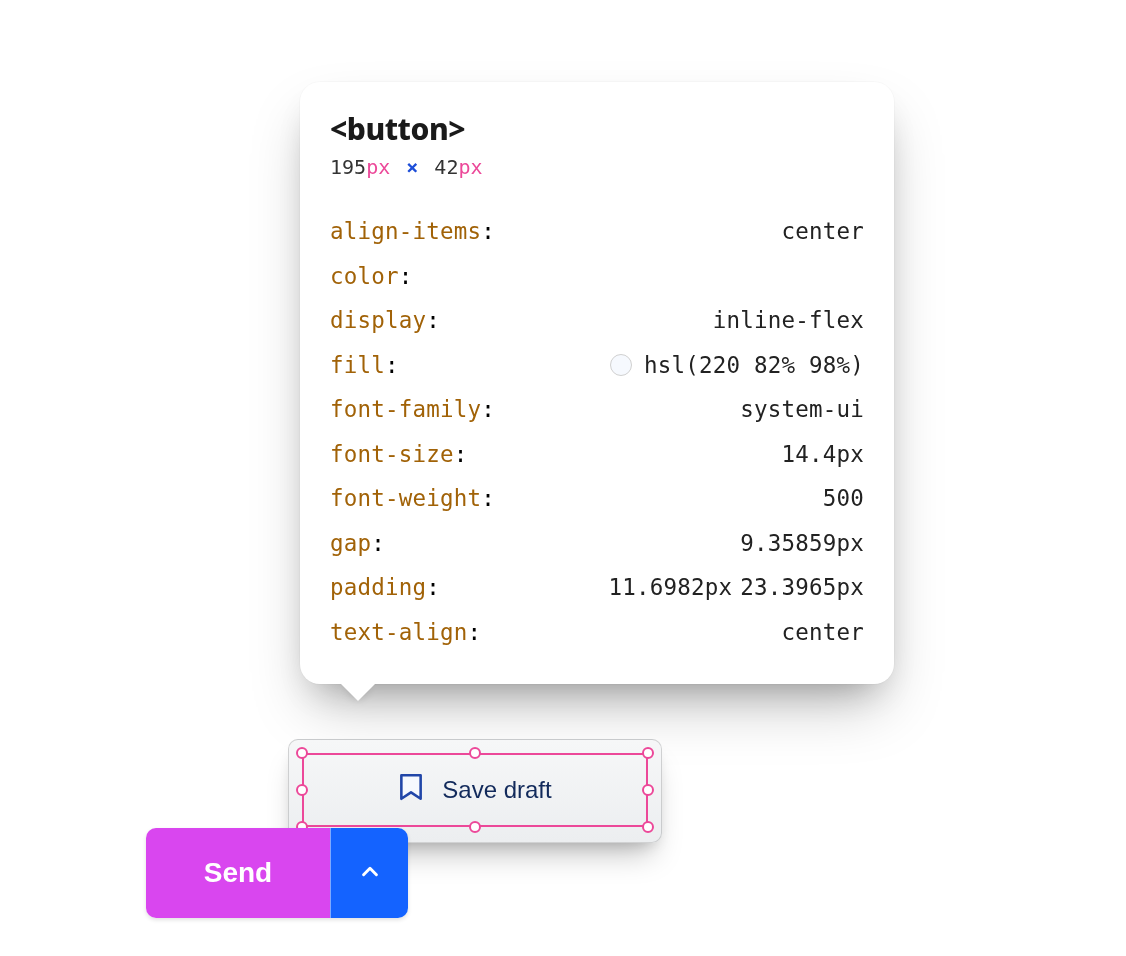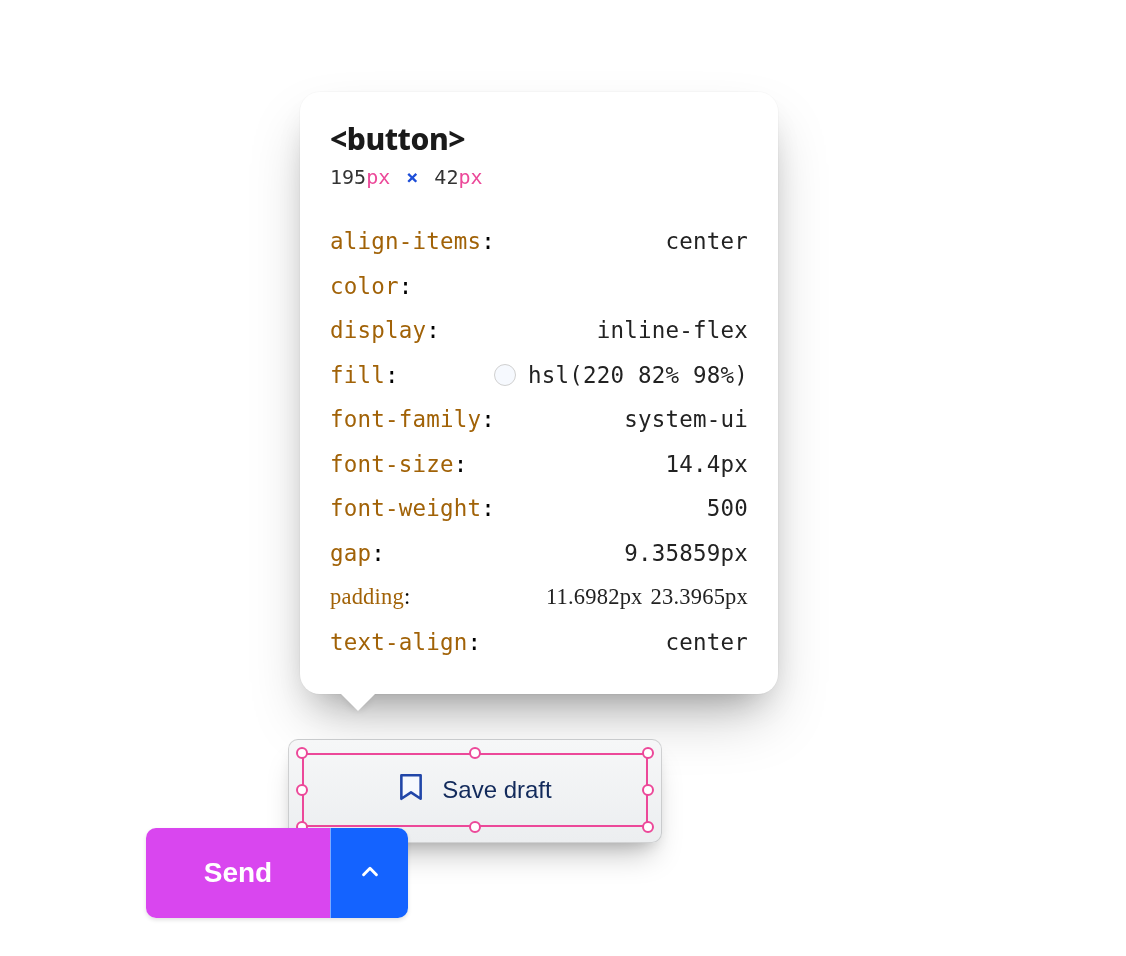--- a/index.html
+++ b/index.html
@@ -8,22 +8,22 @@
     width: 1126px; height: 956px;
     background: #fff;
     font-family: system-ui, -apple-system, sans-serif;
     position: relative;
   }
   .mono { font-family: ui-monospace, "SF Mono", Menlo, Consolas, monospace; }
 
   
   .card {
     position: absolute;
-    left: 300px; top: 92px;
-    width: 478px;
+    left: 300px; top: 82px;
+    width: 594px;
     background: #fff;
     border-radius: 20px;
     box-shadow:
       0 0 0 1px rgba(0,0,0,0.02),
       0 30px 60px -12px rgba(0,0,0,0.25),
       0 18px 36px -18px rgba(0,0,0,0.3);
     padding: 26px 30px 30px 30px;
   }
   .card-title {
     font-weight: 800;
@@ -44,21 +44,21 @@
     font-size: 22.5px;
     line-height: 1.0;
     letter-spacing: 0.2px;
   }
   .prop-row {
     display: flex;
     align-items: center;
     justify-content: space-between;
     padding: 11px 0;
   }
-  .prop-row.multiline { align-items: center; font-family: Liberation Serif, serif; }
+  .prop-row.multiline { align-items: center; }
   .prop-name { color: #a16207; }
   .prop-val {
     color: #222;
     display: flex;
     align-items: center;
     gap: 12px;
     text-align: right;
   }
   .prop-val.col { flex-direction: row; align-items: flex-end; gap: 8px; }
   .swatch {

